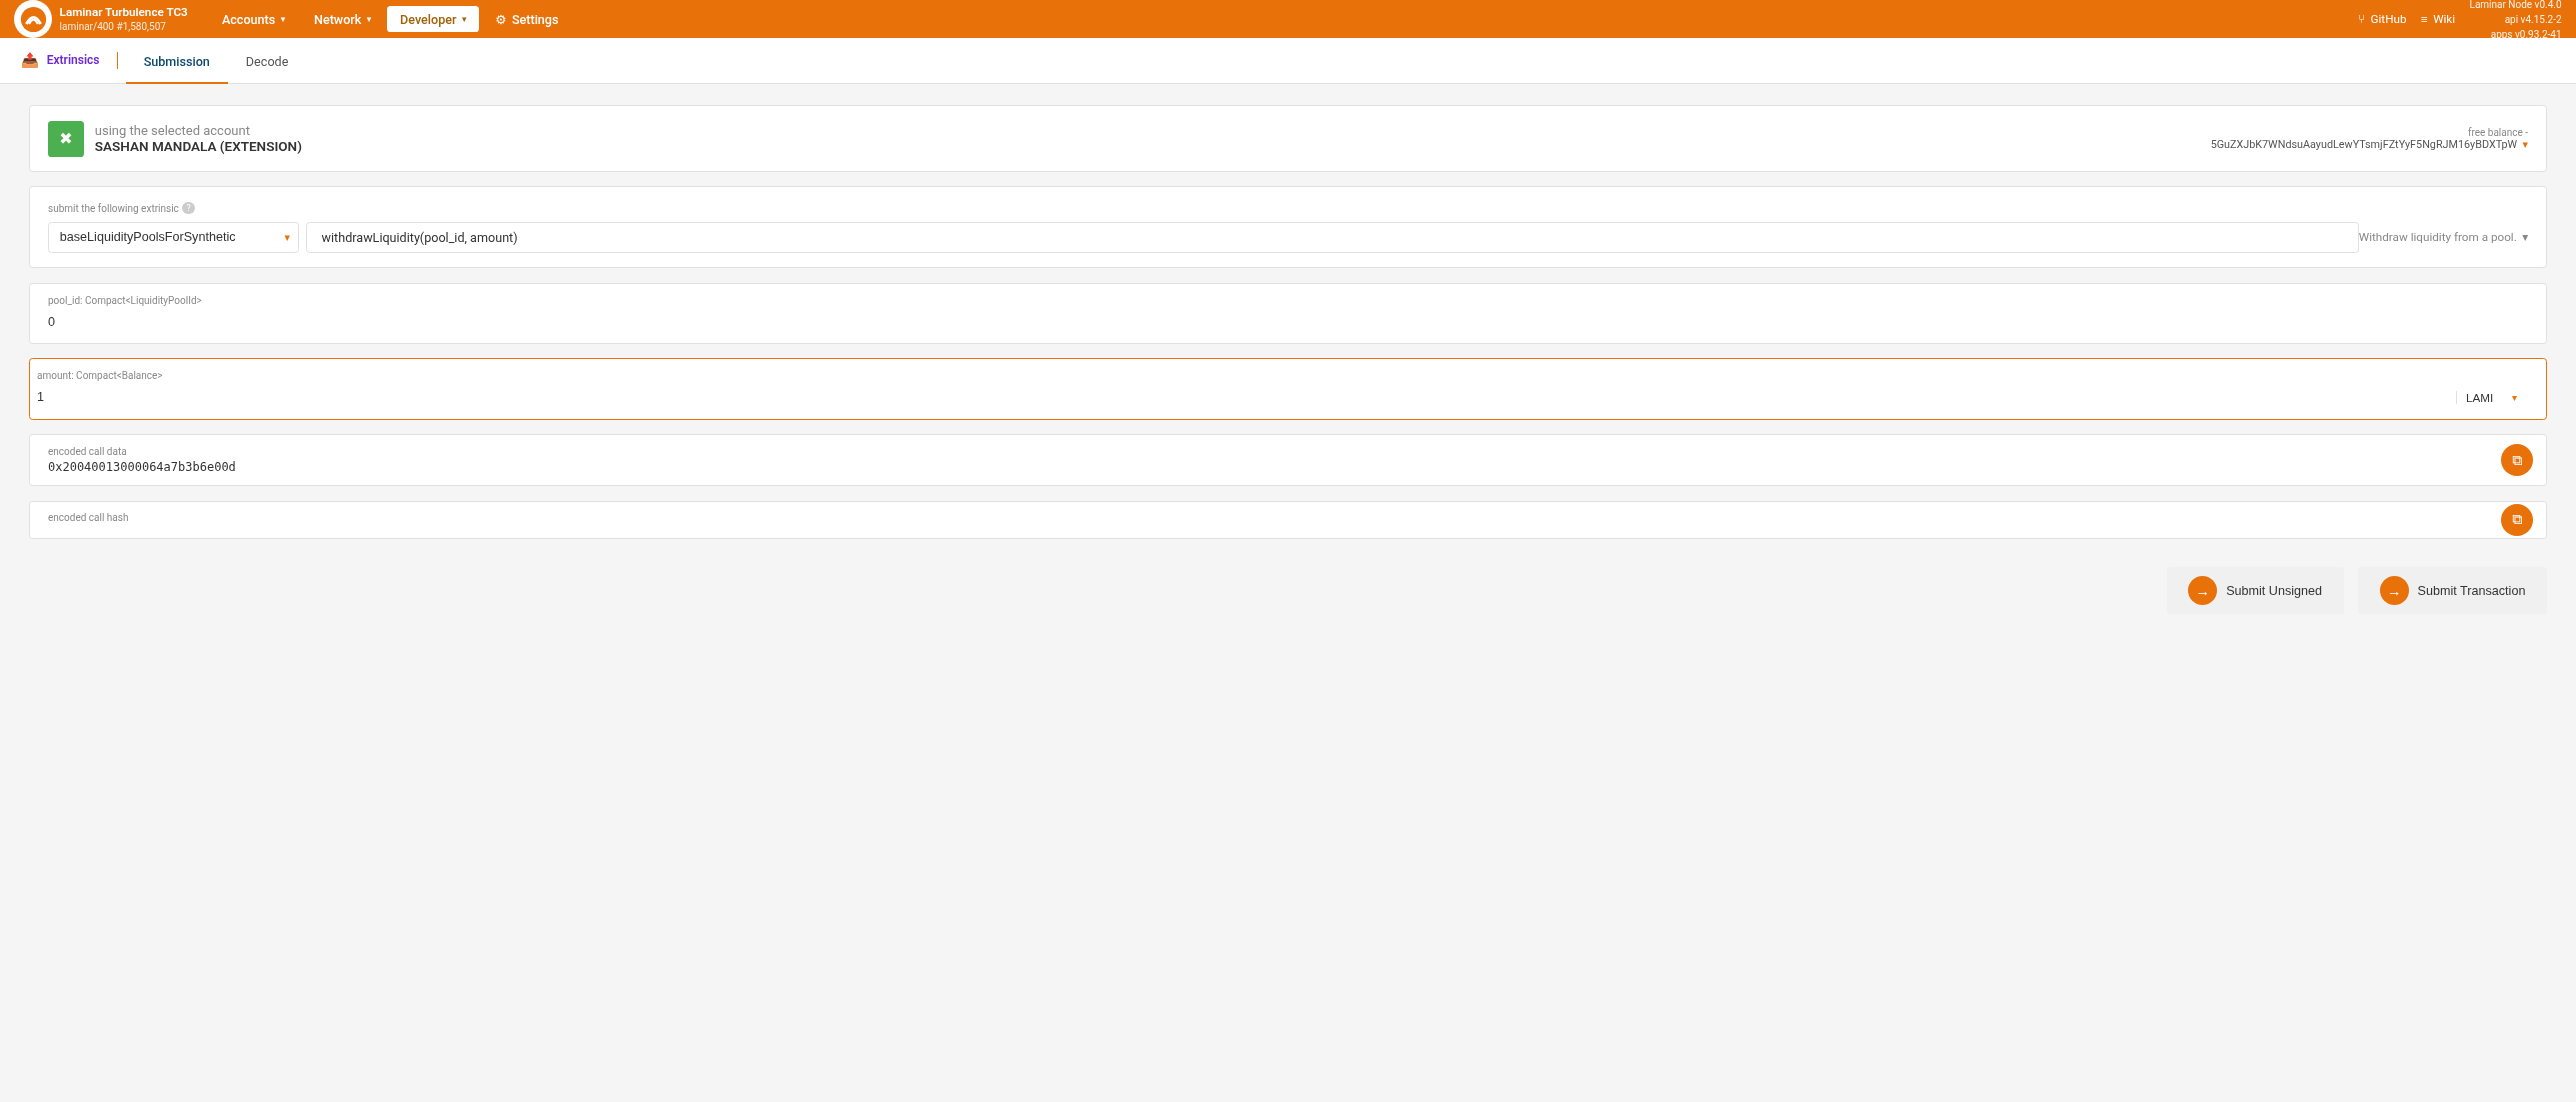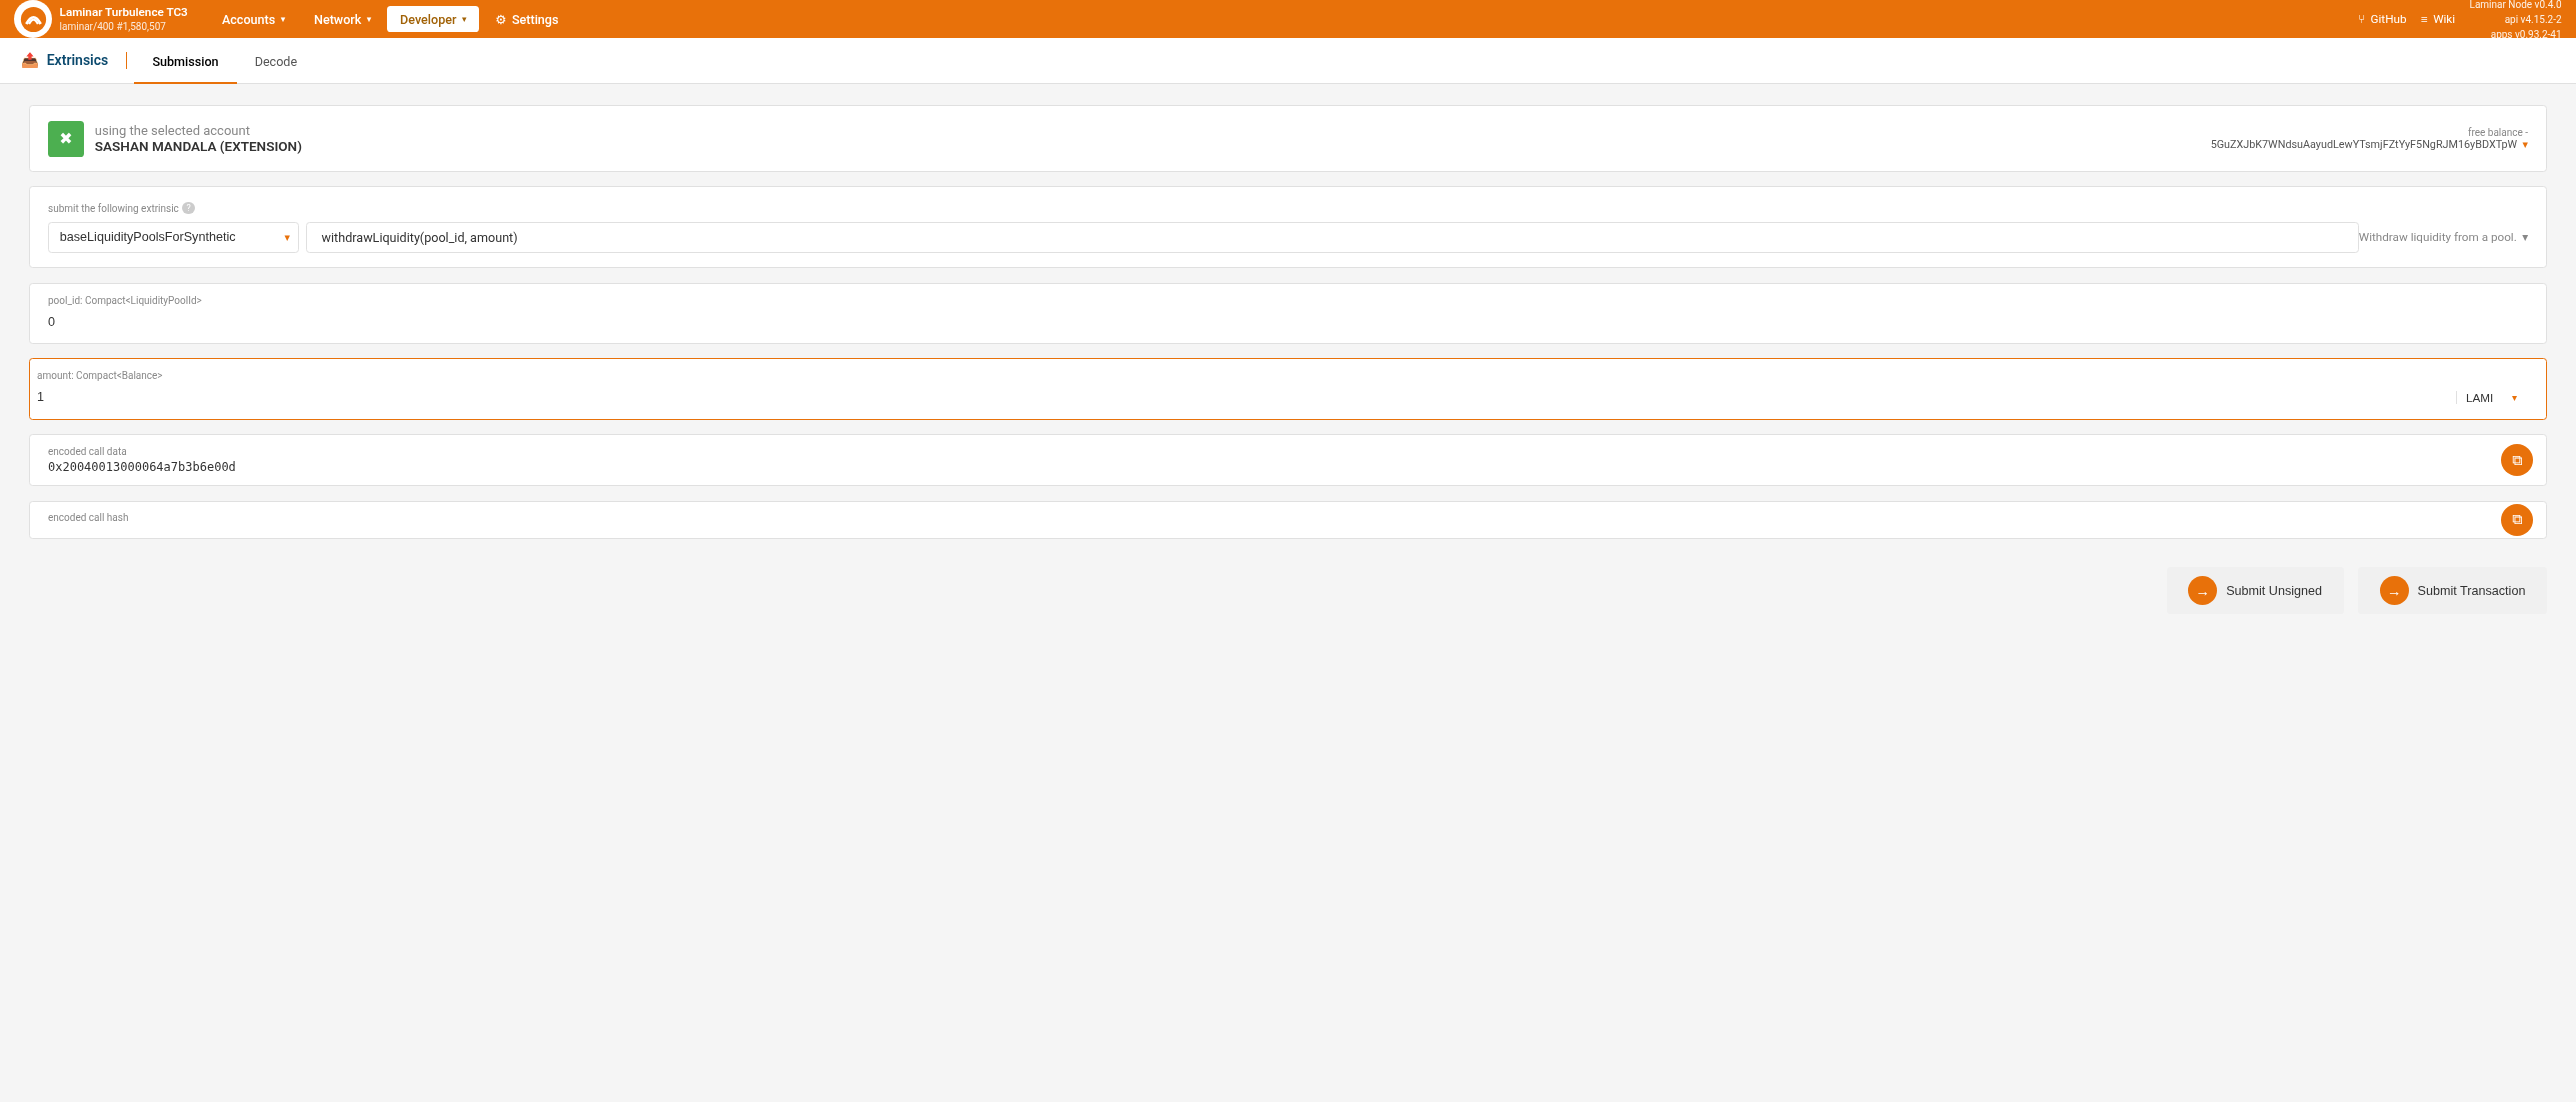--- a/index.html
+++ b/index.html
@@ -88,31 +88,31 @@
     }
     .sub-nav-left {
       display: flex;
       align-items: center;
       gap: 7.2px;
       padding-right: 18px;
       border-right: 1.8px solid #e8710a;
       margin-right: 7.2px;
     }
     .sub-nav-icon { color: #555; font-size: 14.4px; }
-    .sub-nav-label { font-weight: 600; color: #0c4a6e; font-size: 14px; }
+    .sub-nav-label { font-weight: 600; color: #6d28d9; font-size: 12px; }
     .tab-item {
       padding: 16px 18px 12.6px;
       cursor: pointer;
       font-size: 12.6px;
       color: #555;
       border-bottom: 2.7px solid transparent;
       margin-bottom: -0.9px;
     }
     .tab-item.active {
-      color: #000000;
+      color: #0c4a6e;
       border-bottom-color: #e8710a;
       font-weight: 500;
     }
 
     
     .main-content {
       padding: 21.6px 29px;
       background: #f5f5f5;
       min-height: calc(100vh - 99px);
     }

